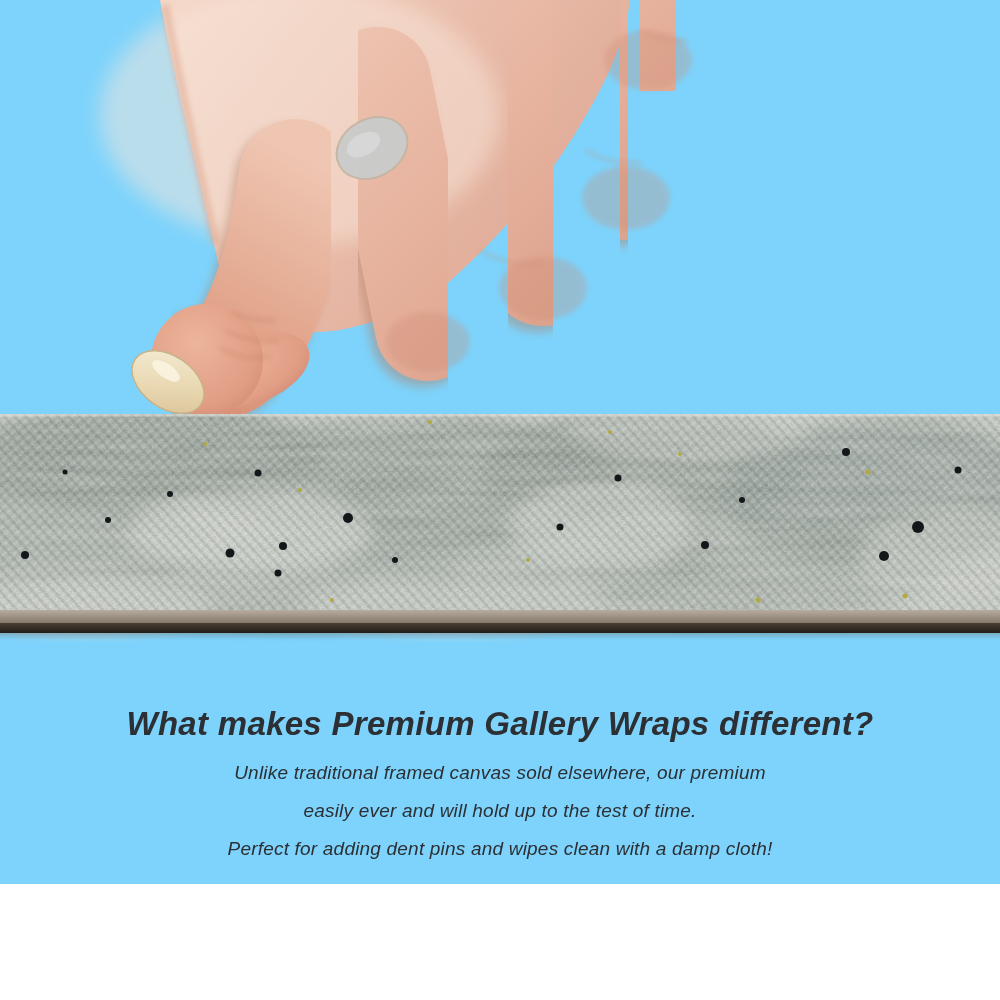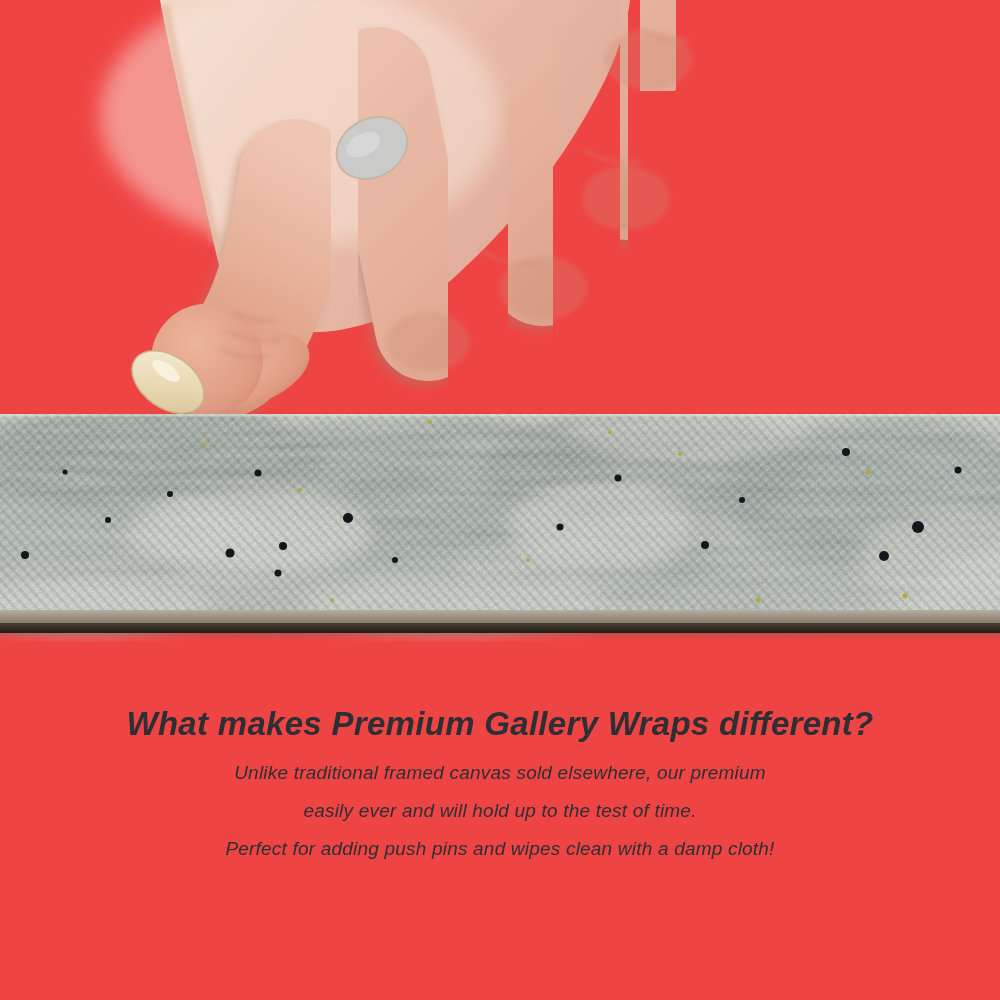--- a/index.html
+++ b/index.html
@@ -1,17 +1,17 @@
 <!DOCTYPE html>
 <html><head>
 <meta charset="utf-8">
 <style>
   html,body{margin:0;padding:0;background:#ffffff;}
   .stage{
-    position:relative;width:1000px;height:1000px;background:#ef4444;
+    position:relative;width:1000px;height:884px;background:#7dd3fc;
     overflow:hidden;font-family:"Liberation Sans",sans-serif;
   }
   .hand-wrap{position:absolute;left:0;top:0;width:1000px;height:420px;}
   .strip-wrap{position:absolute;left:0;top:414px;width:1000px;height:228px;}
   .copy{
     position:absolute;left:0;top:701px;width:1000px;text-align:center;
     color:#2c2f34;font-style:italic;
   }
   .headline{
     font-size:33px;font-weight:700;letter-spacing:.3px;line-height:46px;margin:0 0 7px 0;
@@ -221,17 +221,17 @@
         <rect x="0" y="219" width="1000" height="7" fill="url(#gEdgeShadow)"></rect>
       </g>
     </svg>
   </div>
 
   <div class="copy">
     <h2 class="headline">What makes Premium Gallery Wraps different?</h2>
     <div class="bodycopy">
       <p>Unlike traditional framed canvas sold elsewhere, our premium</p>
       <p>easily ever and will hold up to the test of time.</p>
-      <p>Perfect for adding push pins and wipes clean with a damp cloth!</p>
+      <p>Perfect for adding dent pins and wipes clean with a damp cloth!</p>
     </div>
   </div>
 
 </div>
 
 </body></html>

